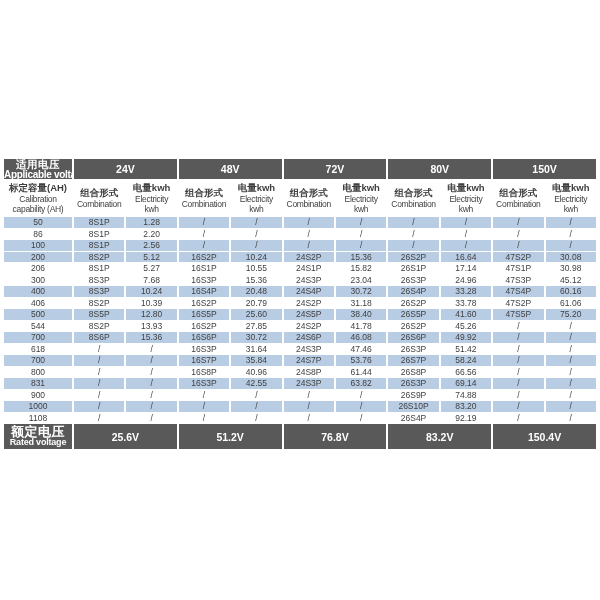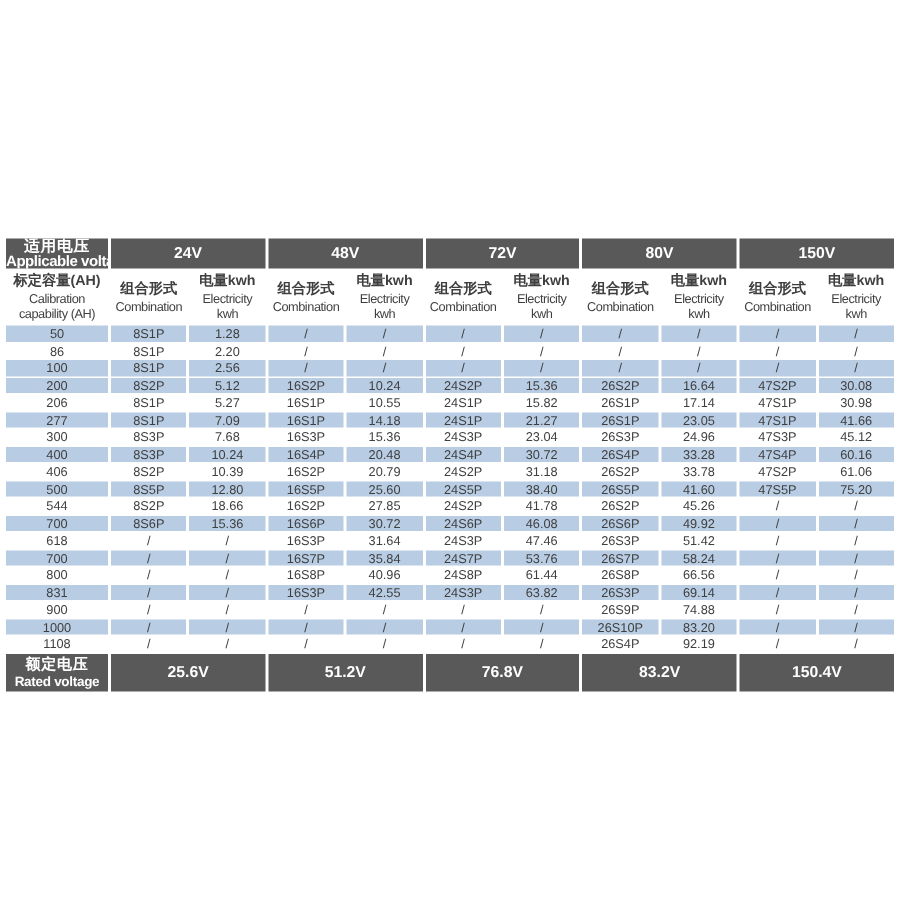--- a/index.html
+++ b/index.html
@@ -59,21 +59,21 @@
   tbody td {
     height: 10.5px;
     line-height: 10.5px;
     font-size: 8.5px;
     color: var(--text, #3f3f3f);
     background: #ffffff;
   }
   tbody tr.stripe td { background: var(--stripe, #b8cce4); }
   
   .ftr th, .ftr td { height: 25px; }
-  .ftr .zh { font-size: 10px; line-height: 11px; letter-spacing: 0.5px; }
+  .ftr .zh { font-size: 13px; line-height: 11px; letter-spacing: 0.5px; }
   .ftr .en { font-size: 9px; line-height: 10px; letter-spacing: -0.2px; }
   .rated { font-size: 10.5px; }
 </style>
 </head>
 <body>
 
 <div class="table-wrap">
   <table>
     <colgroup>
       <col class="c-capacity">
@@ -212,33 +212,20 @@
     <td>5.27</td>
     <td>16S1P</td>
     <td>10.55</td>
     <td>24S1P</td>
     <td>15.82</td>
     <td>26S1P</td>
     <td>17.14</td>
     <td>47S1P</td>
     <td>30.98</td>
   </tr>
-        <tr class="stripe">
-    <td>277</td>
-    <td>8S1P</td>
-    <td>7.09</td>
-    <td>16S1P</td>
-    <td>14.18</td>
-    <td>24S1P</td>
-    <td>21.27</td>
-    <td>26S1P</td>
-    <td>23.05</td>
-    <td>47S1P</td>
-    <td>41.66</td>
-  </tr>
         <tr>
     <td>300</td>
     <td>8S3P</td>
     <td>7.68</td>
     <td>16S3P</td>
     <td>15.36</td>
     <td>24S3P</td>
     <td>23.04</td>
     <td>26S3P</td>
     <td>24.96</td>
@@ -280,21 +267,21 @@
     <td>24S5P</td>
     <td>38.40</td>
     <td>26S5P</td>
     <td>41.60</td>
     <td>47S5P</td>
     <td>75.20</td>
   </tr>
         <tr>
     <td>544</td>
     <td>8S2P</td>
-    <td>18.66</td>
+    <td>13.93</td>
     <td>16S2P</td>
     <td>27.85</td>
     <td>24S2P</td>
     <td>41.78</td>
     <td>26S2P</td>
     <td>45.26</td>
     <td>/</td>
     <td>/</td>
   </tr>
         <tr class="stripe">

